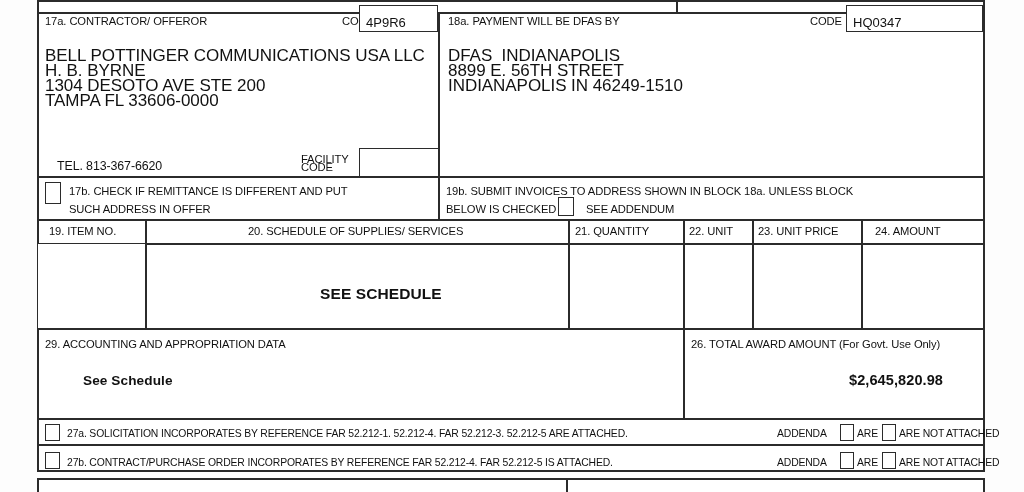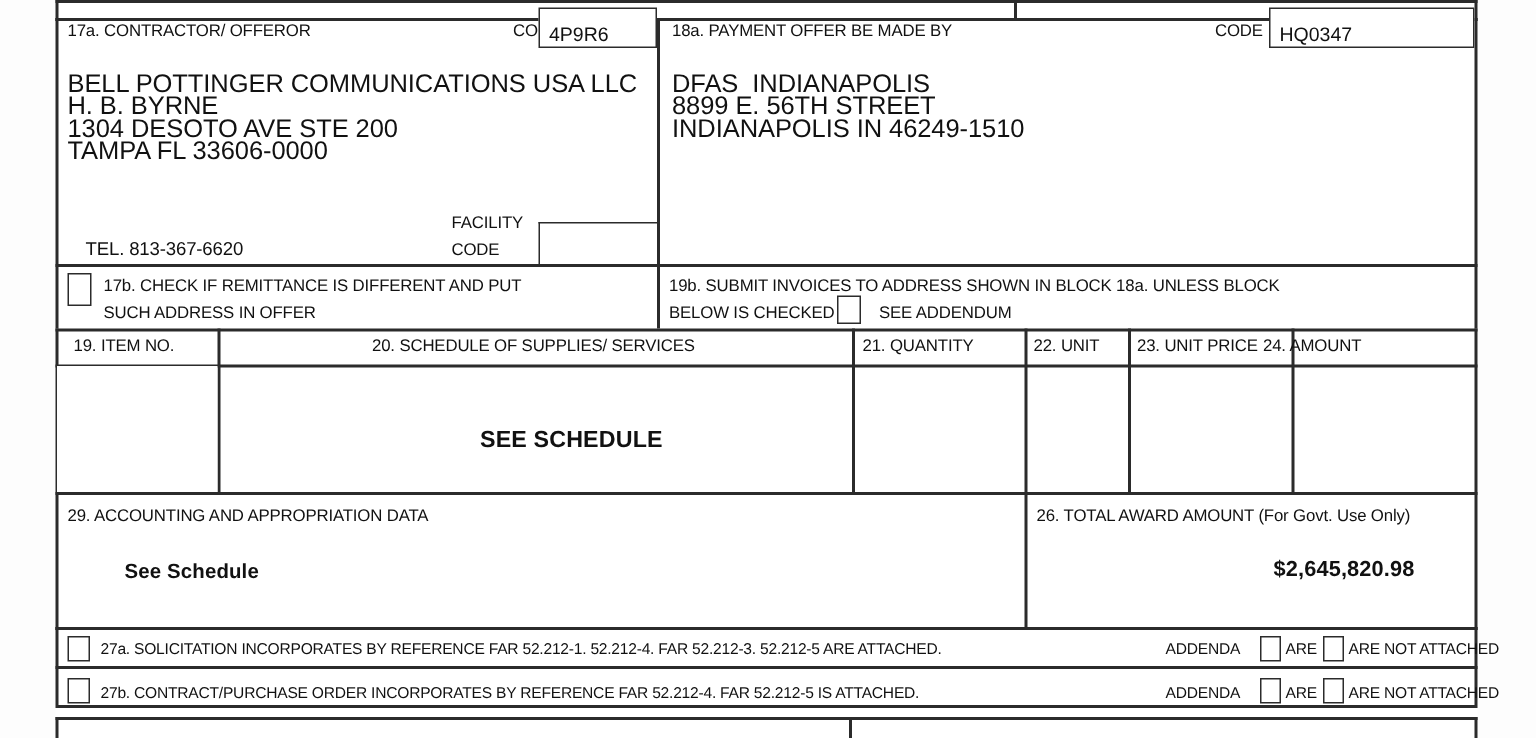--- a/index.html
+++ b/index.html
@@ -140,26 +140,26 @@
     <div class="cell box" style="left:322px; top:5px; width:79px; height:27px;"></div>
     <div class="code-val" style="left:329px; top:16px;">4P9R6</div>
 
     <div class="addr" style="left:8px; top:48px;">BELL POTTINGER COMMUNICATIONS USA LLC</div>
     <div class="addr" style="left:8px; top:63px;">H. B. BYRNE</div>
     <div class="addr" style="left:8px; top:78px;">1304 DESOTO AVE STE 200</div>
     <div class="addr" style="left:8px; top:93px;">TAMPA FL 33606-0000</div>
 
     <div class="val" style="left:20px; top:160px;">TEL. 813-367-6620</div>
 
-    <div class="lbl" style="left:264px; top:144px;">FACILITY</div>
+    <div class="lbl" style="left:264px; top:154px;">FACILITY</div>
     <div class="lbl" style="left:264px; top:162px;">CODE</div>
     <div class="cell bt bl" style="left:322px; top:148px; width:79px; height:28px;"></div>
     <div class="code-val" style="left:329px; top:159px;"></div>
 
-    <div class="lbl" style="left:411px; top:16px;">18a. PAYMENT OFFER BE MADE BY</div>
+    <div class="lbl" style="left:411px; top:16px;">18a. PAYMENT WILL BE DFAS BY</div>
     <div class="lbl" style="left:773px; top:16px;">CODE</div>
 
     <div class="cell box" style="left:809px; top:5px; width:137px; height:27px;"></div>
     <div class="code-val" style="left:816px; top:16px;">HQ0347</div>
 
     <div class="addr" style="left:411px; top:48px;">DFAS  INDIANAPOLIS</div>
     <div class="addr" style="left:411px; top:63px;">8899 E. 56TH STREET</div>
     <div class="addr" style="left:411px; top:78px;">INDIANAPOLIS IN 46249-1510</div>
 
     <div class="hline thick" style="left:0; top:176px; width:948px;"></div>
@@ -186,21 +186,21 @@
     <div class="vline" style="left:646px;top:219px; height:109px;"></div>
     <div class="vline" style="left:715px;top:219px; height:109px;"></div>
     <div class="vline" style="left:824px;top:219px; height:109px;"></div>
     <div class="vline" style="left:946px;top:219px; height:109px;"></div>
 
     <div class="lbl" style="left:12px; top:226px;">19. ITEM NO.</div>
     <div class="lbl" style="left:211px;top:226px;">20. SCHEDULE OF SUPPLIES/ SERVICES</div>
     <div class="lbl" style="left:538px;top:226px;">21. QUANTITY</div>
     <div class="lbl" style="left:652px;top:226px;">22. UNIT</div>
     <div class="lbl" style="left:721px;top:226px;">23. UNIT PRICE</div>
-    <div class="lbl" style="left:805px;top:226px;">24. AMOUNT</div>
+    <div class="lbl" style="left:838px;top:226px;">24. AMOUNT</div>
 
     <div class="cell" style="left:1px;  top:244px; width:107px; height:84px;"></div>
     <div class="val" style="left:12px; top:282px;"></div>
 
     <div class="val-b" style="left:283px; top:286px; font-size:15.5px;">SEE SCHEDULE</div>
 
     <div class="val" style="left:538px; top:282px;"></div>
     <div class="val" style="left:652px; top:282px;"></div>
     <div class="val" style="left:721px; top:282px;"></div>
     <div class="val" style="left:830px; top:282px;"></div>

